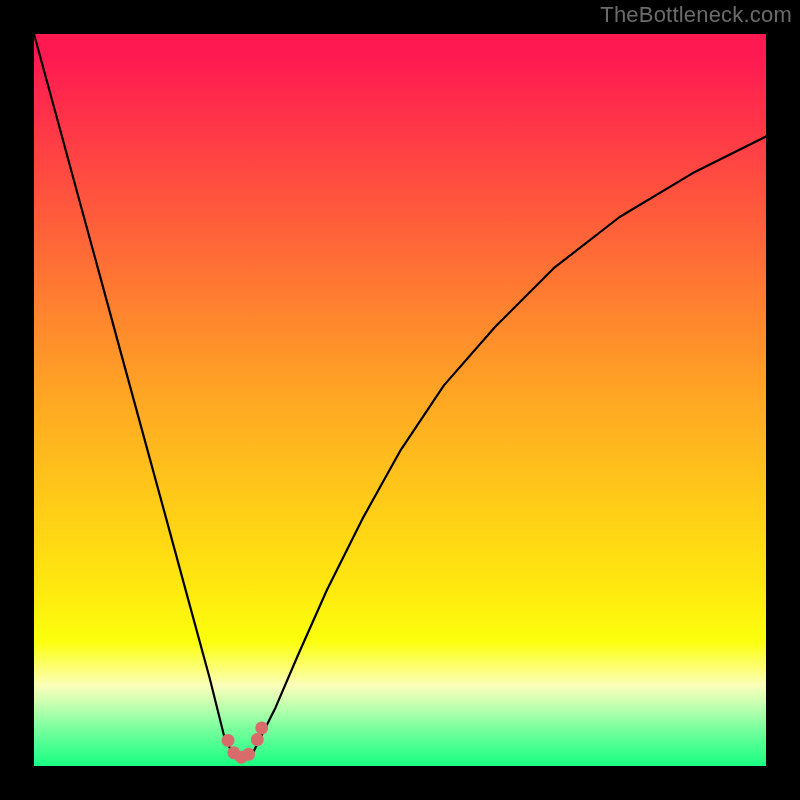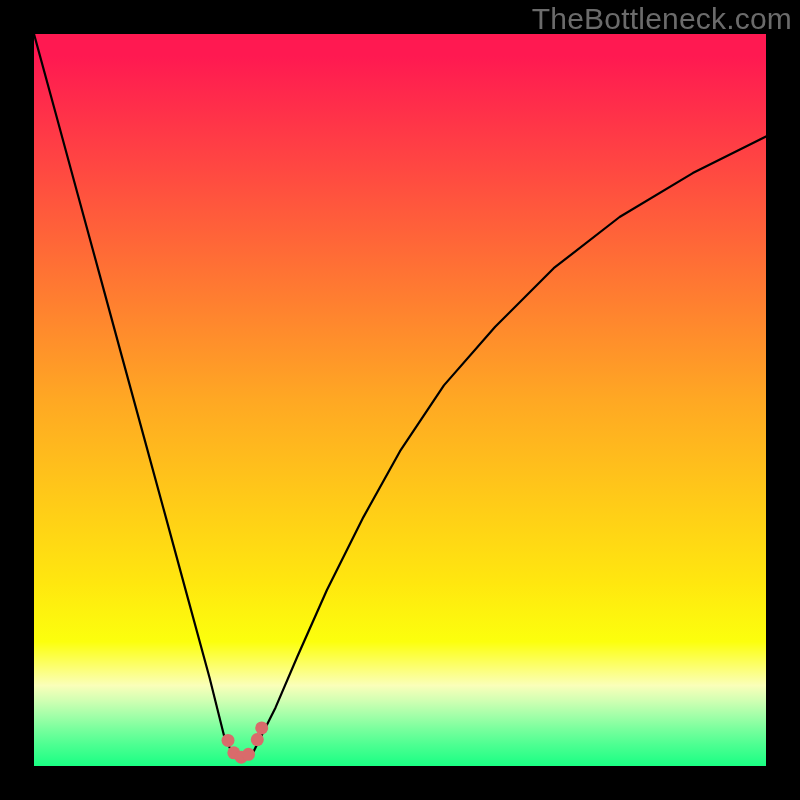--- a/index.html
+++ b/index.html
@@ -39,21 +39,21 @@
       #4FFF92 97%,
       #2BFF88 99%,
       #1AFF83 100%
     );
   }
   .watermark {
     position: absolute;
     top: 2px;
     right: 8px;
     font-family: Arial, Helvetica, sans-serif;
-    font-size: 30px;
+    font-size: 22px;
     font-weight: 500;
     color: #6b6b6b;
     letter-spacing: 0.2px;
   }
   svg.curve {
     position: absolute;
     left: 0;
     top: 0;
     width: 732px;
     height: 732px;

